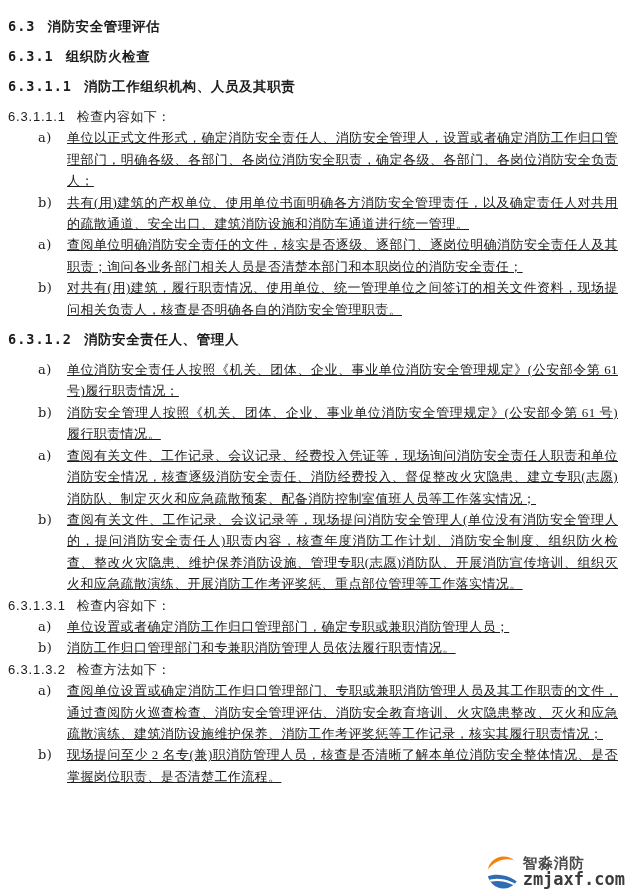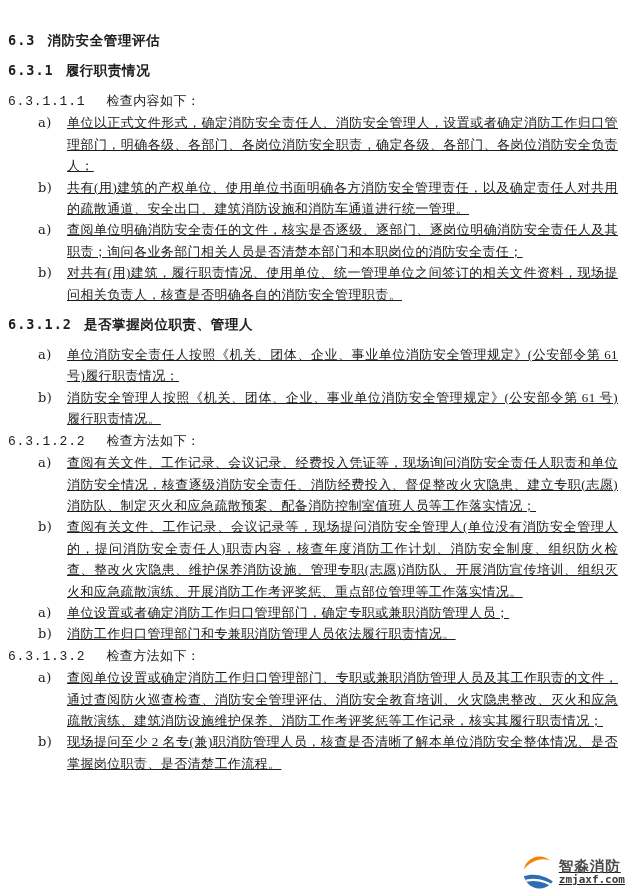--- a/index.html
+++ b/index.html
@@ -4,21 +4,21 @@
 <style>
   html, body { margin: 0; padding: 0; }
   body {
     width: 628px; height: 893px;
     background: #ffffff;
     color: #1c1c1c;
     position: relative;
     overflow: hidden;
     font-family: "Liberation Serif", "DejaVu Serif", serif;
   }
-  .page { padding: 21px 8px 0 8px; }
+  .page { padding: 7px 8px 0 8px; }
 
   
   .h {
     font-family: "Liberation Sans", "DejaVu Sans", sans-serif;
     font-weight: bold;
     font-size: 13.5px;
     line-height: 20px;
     margin: 9px 0 9px 0;
     letter-spacing: 0.6px;
     white-space: nowrap;
@@ -30,23 +30,23 @@
     margin-right: 12px;
   }
 
   
   .clause-head {
     font-size: 13px;
     line-height: 21.4px;
     letter-spacing: 0.4px;
   }
   .clause-head .cnum {
-    font-family: Liberation Mono, monospace;
+    font-family: Liberation Sans, sans-serif;
     letter-spacing: 0.8px;
-    margin-right: 21px;
+    margin-right: 11px;
   }
 
   
   .item {
     display: flex;
     padding-left: 30px;
     font-size: 13px;
     line-height: 21.4px;
     letter-spacing: 0.4px;
   }
@@ -66,48 +66,51 @@
   
   .watermark {
     position: absolute;
     right: 3px;
     bottom: 4px;
     display: flex;
     align-items: center;
     gap: 3px;
   }
   .wicon { display: block; width: 33px; height: 33px; }
-  .wtext { display: flex; flex-direction: column; line-height: 1.05; text-decoration: underline; }
+  .wtext { display: flex; flex-direction: column; line-height: 1.05; }
   .wbrand {
     font-family: "Liberation Sans", "DejaVu Sans", sans-serif;
     font-weight: bold;
     font-size: 14.5px;
     color: #4a4a4a;
     letter-spacing: 1px;
   }
   .wdomain {
     font-family: "DejaVu Sans Mono", monospace;
     font-weight: bold;
-    font-size: 11px;
+    font-size: 17px;
     color: #3c3c3c;
   }
 </style>
 </head>
 <body>
 
 <div class="page">
 
   <div class="h">
     <span class="num">6.3</span><span>消防安全管理评估</span>
   </div>
 
   <div class="h">
-    <span class="num">6.3.1</span><span>履行职责情况</span>
-  </div>
-
+    <span class="num">6.3.1</span><span>组织防火检查</span>
+  </div>
+
+  <div class="h">
+    <span class="num">6.3.1.1</span><span>消防工作组织机构、人员及其职责</span>
+  </div>
 
   <div class="clause">
     <div class="clause-head">
       <span class="cnum">6.3.1.1.1</span><span>检查内容如下：</span>
     </div>
     <div class="item">
       <span class="ilabel">a)</span>
       <span class="itext">单位以正式文件形式，确定消防安全责任人、消防安全管理人，设置或者确定消防工作归口管理部门，明确各级、各部门、各岗位消防安全职责，确定各级、各部门、各岗位消防安全负责人；</span>
     </div>
     <div class="item">
@@ -121,50 +124,50 @@
       <span class="ilabel">a)</span>
       <span class="itext">查阅单位明确消防安全责任的文件，核实是否逐级、逐部门、逐岗位明确消防安全责任人及其职责；询问各业务部门相关人员是否清楚本部门和本职岗位的消防安全责任；</span>
     </div>
     <div class="item">
       <span class="ilabel">b)</span>
       <span class="itext">对共有(用)建筑，履行职责情况、使用单位、统一管理单位之间签订的相关文件资料，现场提问相关负责人，核查是否明确各自的消防安全管理职责。</span>
     </div>
   </div>
 
   <div class="h">
-    <span class="num">6.3.1.2</span><span>是否掌握岗位职责、管理人</span>
+    <span class="num">6.3.1.2</span><span>消防安全责任人、管理人</span>
   </div>
 
   <div class="clause">
     <div class="item">
       <span class="ilabel">a)</span>
       <span class="itext">单位消防安全责任人按照《机关、团体、企业、事业单位消防安全管理规定》(公安部令第 61 号)履行职责情况；</span>
     </div>
     <div class="item">
       <span class="ilabel">b)</span>
       <span class="itext">消防安全管理人按照《机关、团体、企业、事业单位消防安全管理规定》(公安部令第 61 号)履行职责情况。</span>
     </div>
   </div>
 
   <div class="clause">
+    <div class="item">
+      <span class="ilabel">a)</span>
+      <span class="itext">查阅有关文件、工作记录、会议记录、经费投入凭证等，现场询问消防安全责任人职责和单位消防安全情况，核查逐级消防安全责任、消防经费投入、督促整改火灾隐患、建立专职(志愿)消防队、制定灭火和应急疏散预案、配备消防控制室值班人员等工作落实情况；</span>
+    </div>
+    <div class="item">
+      <span class="ilabel">b)</span>
+      <span class="itext">查阅有关文件、工作记录、会议记录等，现场提问消防安全管理人(单位没有消防安全管理人的，提问消防安全责任人)职责内容，核查年度消防工作计划、消防安全制度、组织防火检查、整改火灾隐患、维护保养消防设施、管理专职(志愿)消防队、开展消防宣传培训、组织灭火和应急疏散演练、开展消防工作考评奖惩、重点部位管理等工作落实情况。</span>
+    </div>
+  </div>
+
+
+  <div class="clause">
     <div class="clause-head">
-      <span class="cnum">6.3.1.2.2</span><span>检查方法如下：</span>
-    </div>
-    <div class="item">
-      <span class="ilabel">a)</span>
-      <span class="itext">查阅有关文件、工作记录、会议记录、经费投入凭证等，现场询问消防安全责任人职责和单位消防安全情况，核查逐级消防安全责任、消防经费投入、督促整改火灾隐患、建立专职(志愿)消防队、制定灭火和应急疏散预案、配备消防控制室值班人员等工作落实情况；</span>
-    </div>
-    <div class="item">
-      <span class="ilabel">b)</span>
-      <span class="itext">查阅有关文件、工作记录、会议记录等，现场提问消防安全管理人(单位没有消防安全管理人的，提问消防安全责任人)职责内容，核查年度消防工作计划、消防安全制度、组织防火检查、整改火灾隐患、维护保养消防设施、管理专职(志愿)消防队、开展消防宣传培训、组织灭火和应急疏散演练、开展消防工作考评奖惩、重点部位管理等工作落实情况。</span>
-    </div>
-  </div>
-
-
-  <div class="clause">
+      <span class="cnum">6.3.1.3.1</span><span>检查内容如下：</span>
+    </div>
     <div class="item">
       <span class="ilabel">a)</span>
       <span class="itext">单位设置或者确定消防工作归口管理部门，确定专职或兼职消防管理人员；</span>
     </div>
     <div class="item">
       <span class="ilabel">b)</span>
       <span class="itext">消防工作归口管理部门和专兼职消防管理人员依法履行职责情况。</span>
     </div>
   </div>
 

